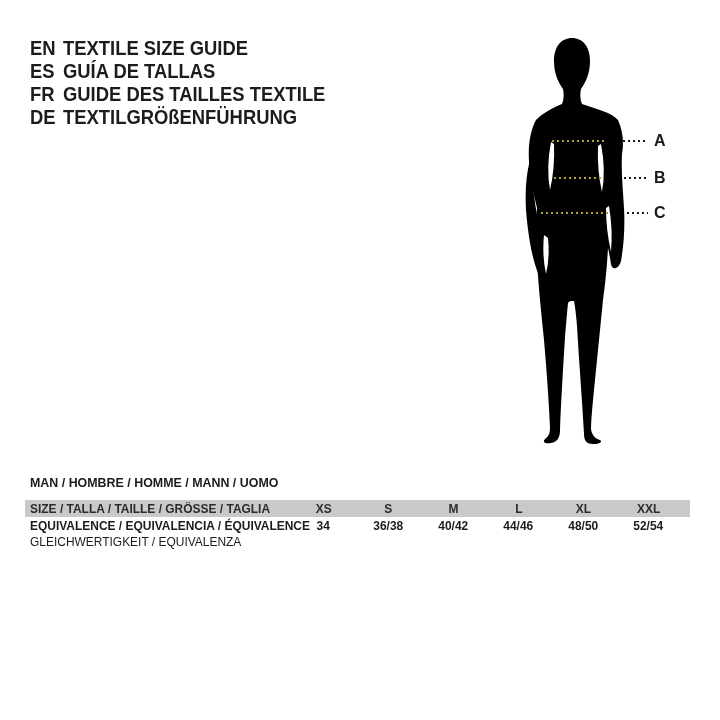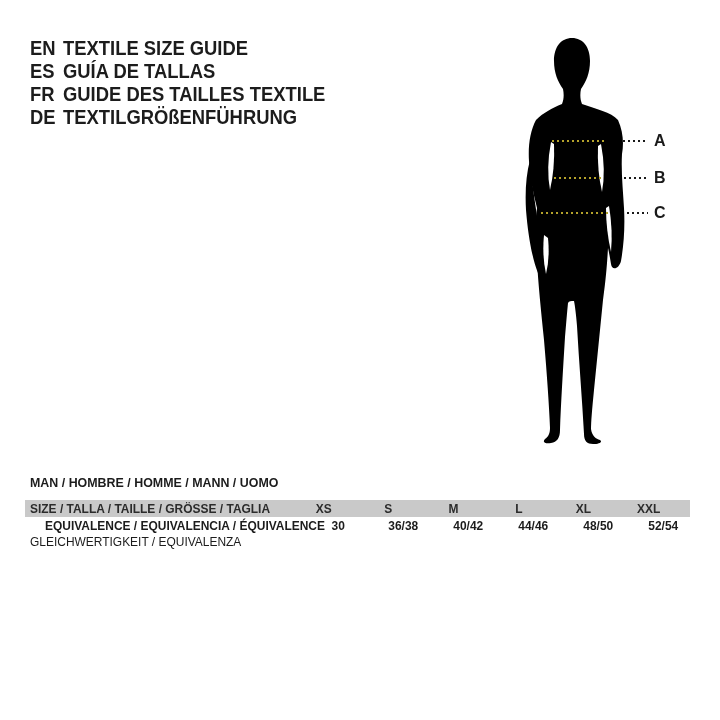--- a/index.html
+++ b/index.html
@@ -27,21 +27,21 @@
 
   
   .category-title{position:absolute;left:30px;top:475px;font-size:13.5px;font-weight:700;line-height:16px;}
   .size-header-bar{
     position:absolute;left:25px;top:500px;width:665px;height:17px;background:#c9c9c9;
     display:flex;align-items:center;font-size:13px;font-weight:700;color:#2b2b2b;
   }
   .bar-label{flex:0 0 266px;width:266px;padding-left:5px;box-sizing:border-box;}
   .col{flex:0 0 65px;width:65px;text-align:center;}
   .equiv-row{
-    position:absolute;left:40px;top:518px;width:665px;display:flex;align-items:flex-start;
+    position:absolute;left:25px;top:518px;width:665px;display:flex;align-items:flex-start;
     font-size:13px;font-weight:700;line-height:16px;color:#1c1c1c;
   }
   .equiv-label2{position:absolute;left:30px;top:535px;font-size:13px;font-weight:400;line-height:14px;}
 </style>
 </head>
 <body>
 
 <div class="lang-list">
   <div class="lang-row">
     <span class="lang-code cond">EN</span>
@@ -130,21 +130,21 @@
   <span class="col"><span class="cond-c">XS</span></span>
   <span class="col"><span class="cond-c">S</span></span>
   <span class="col"><span class="cond-c">M</span></span>
   <span class="col"><span class="cond-c">L</span></span>
   <span class="col"><span class="cond-c">XL</span></span>
   <span class="col"><span class="cond-c">XXL</span></span>
 </div>
 
 <div class="equiv-row">
   <span class="bar-label"><span class="cond">EQUIVALENCE / EQUIVALENCIA / ÉQUIVALENCE</span></span>
-  <span class="col"><span class="cond-c">30</span></span>
+  <span class="col"><span class="cond-c">34</span></span>
   <span class="col"><span class="cond-c">36/38</span></span>
   <span class="col"><span class="cond-c">40/42</span></span>
   <span class="col"><span class="cond-c">44/46</span></span>
   <span class="col"><span class="cond-c">48/50</span></span>
   <span class="col"><span class="cond-c">52/54</span></span>
 </div>
 
 <div class="equiv-label2">
   <span class="cond">GLEICHWERTIGKEIT / EQUIVALENZA</span>
 </div>

